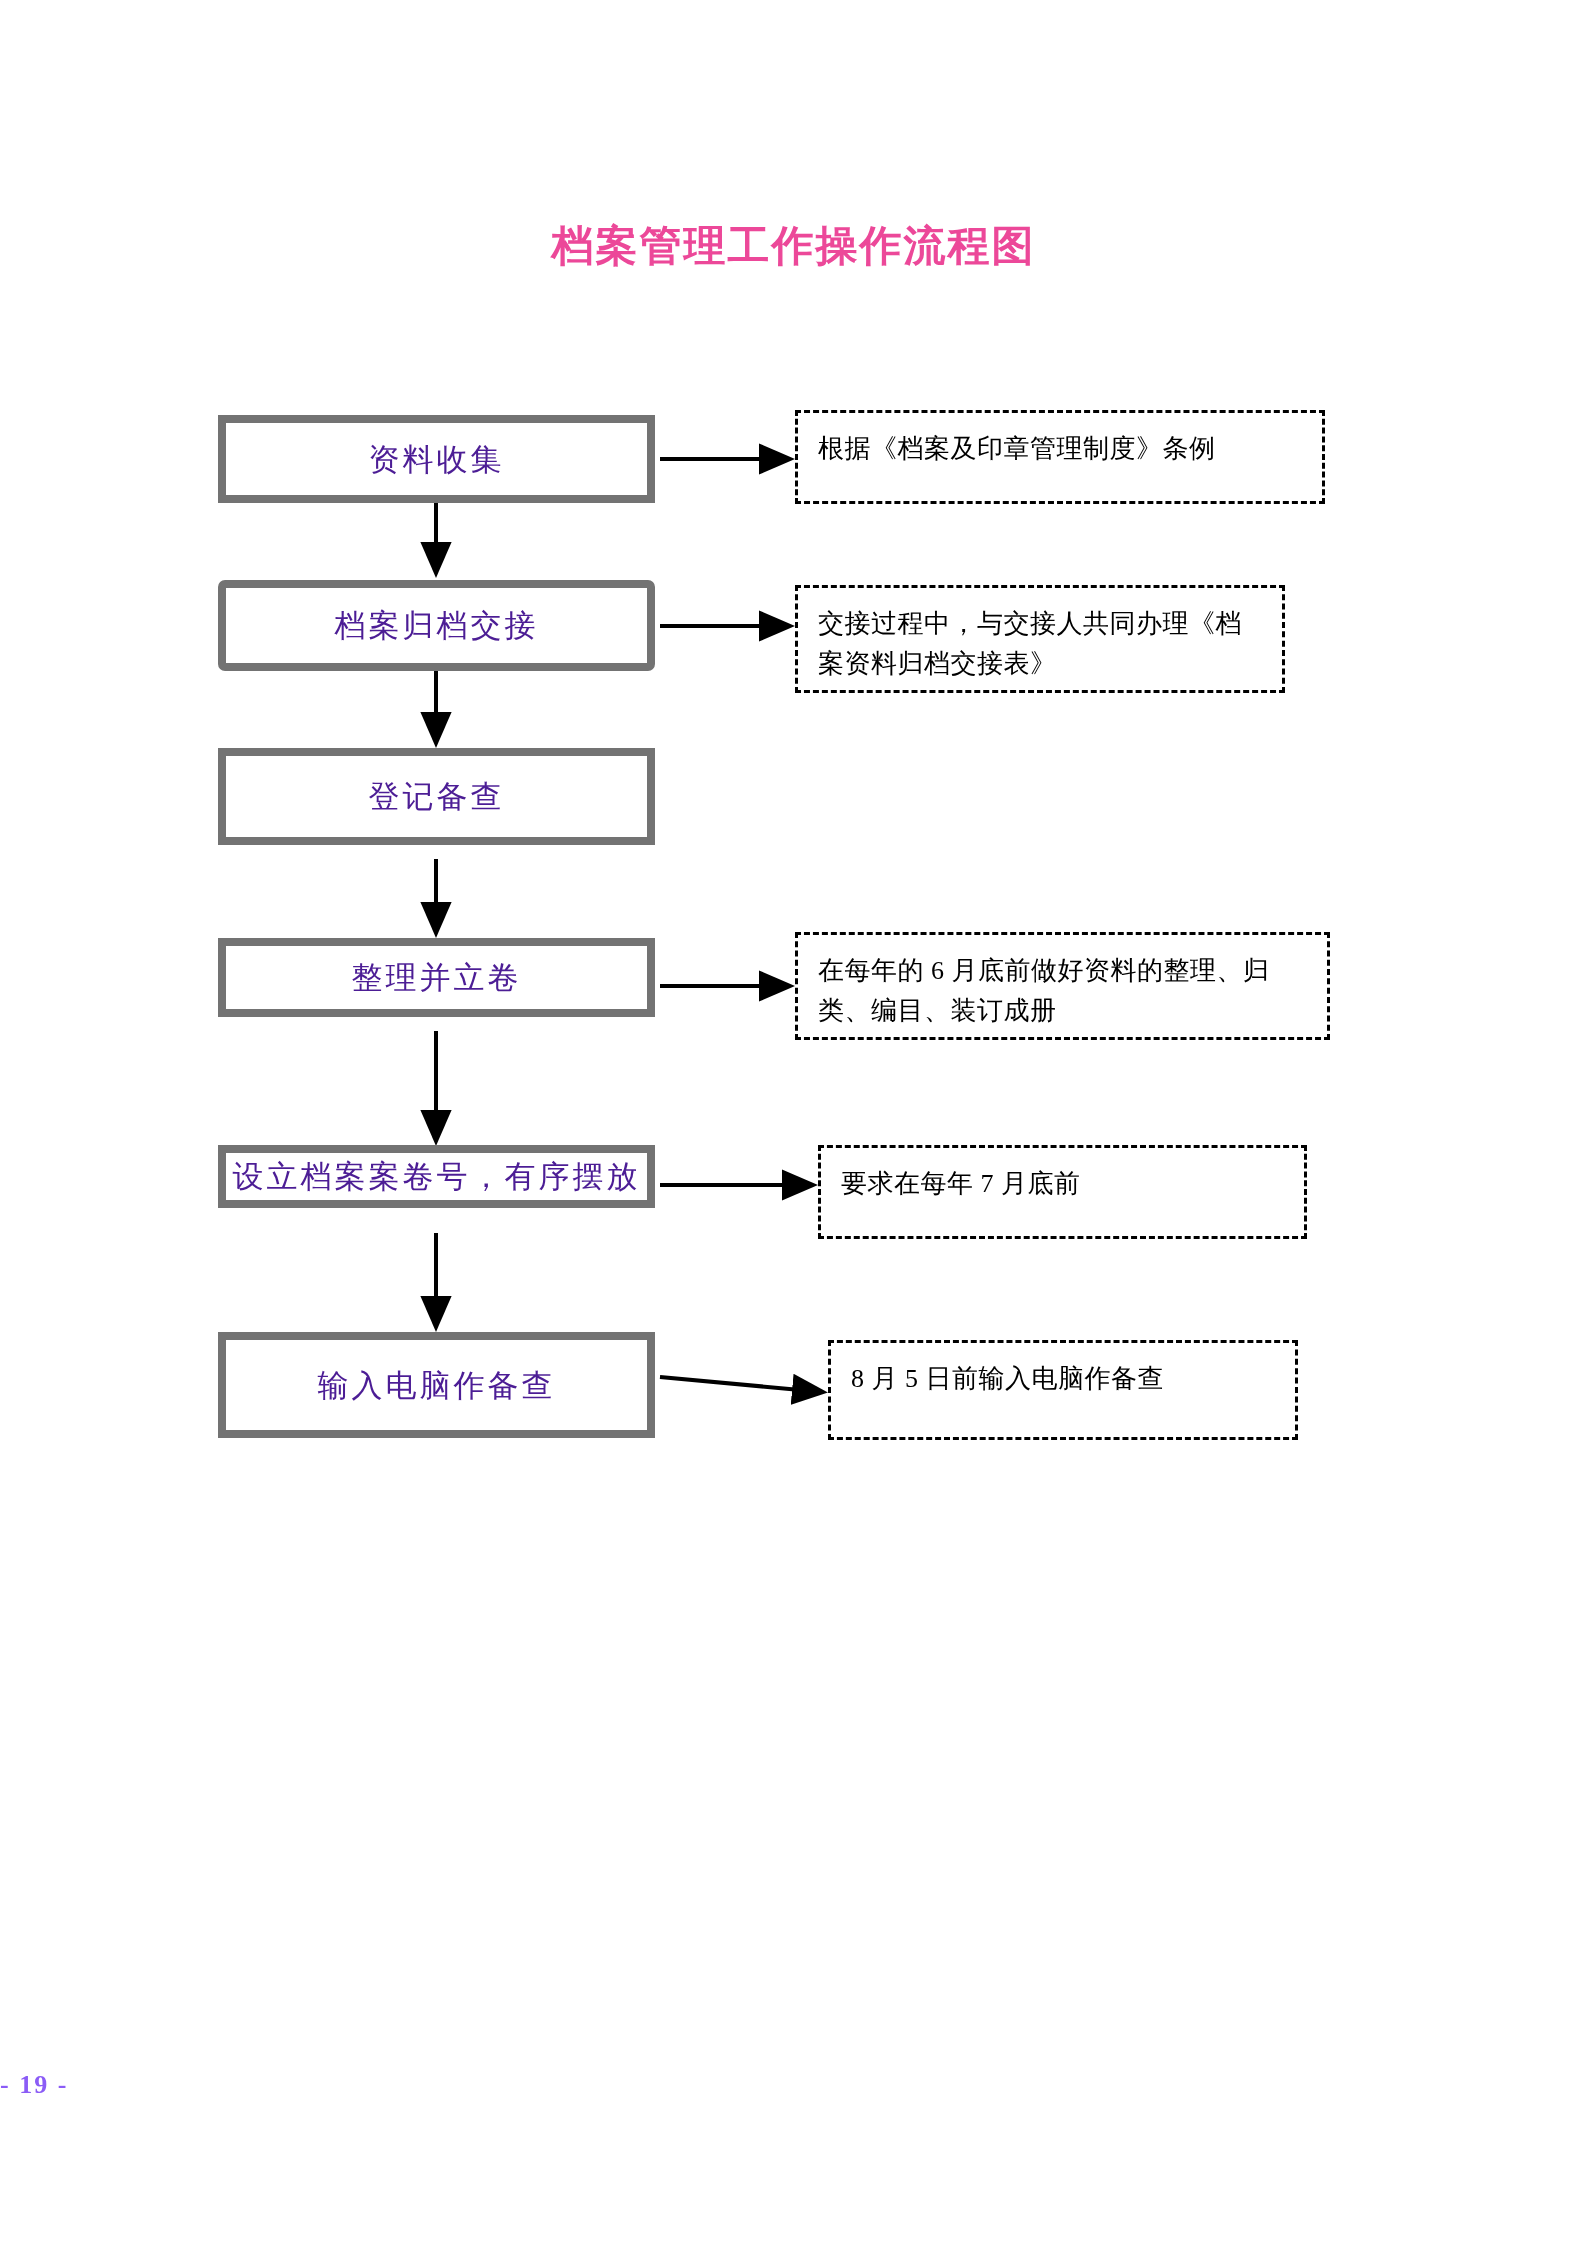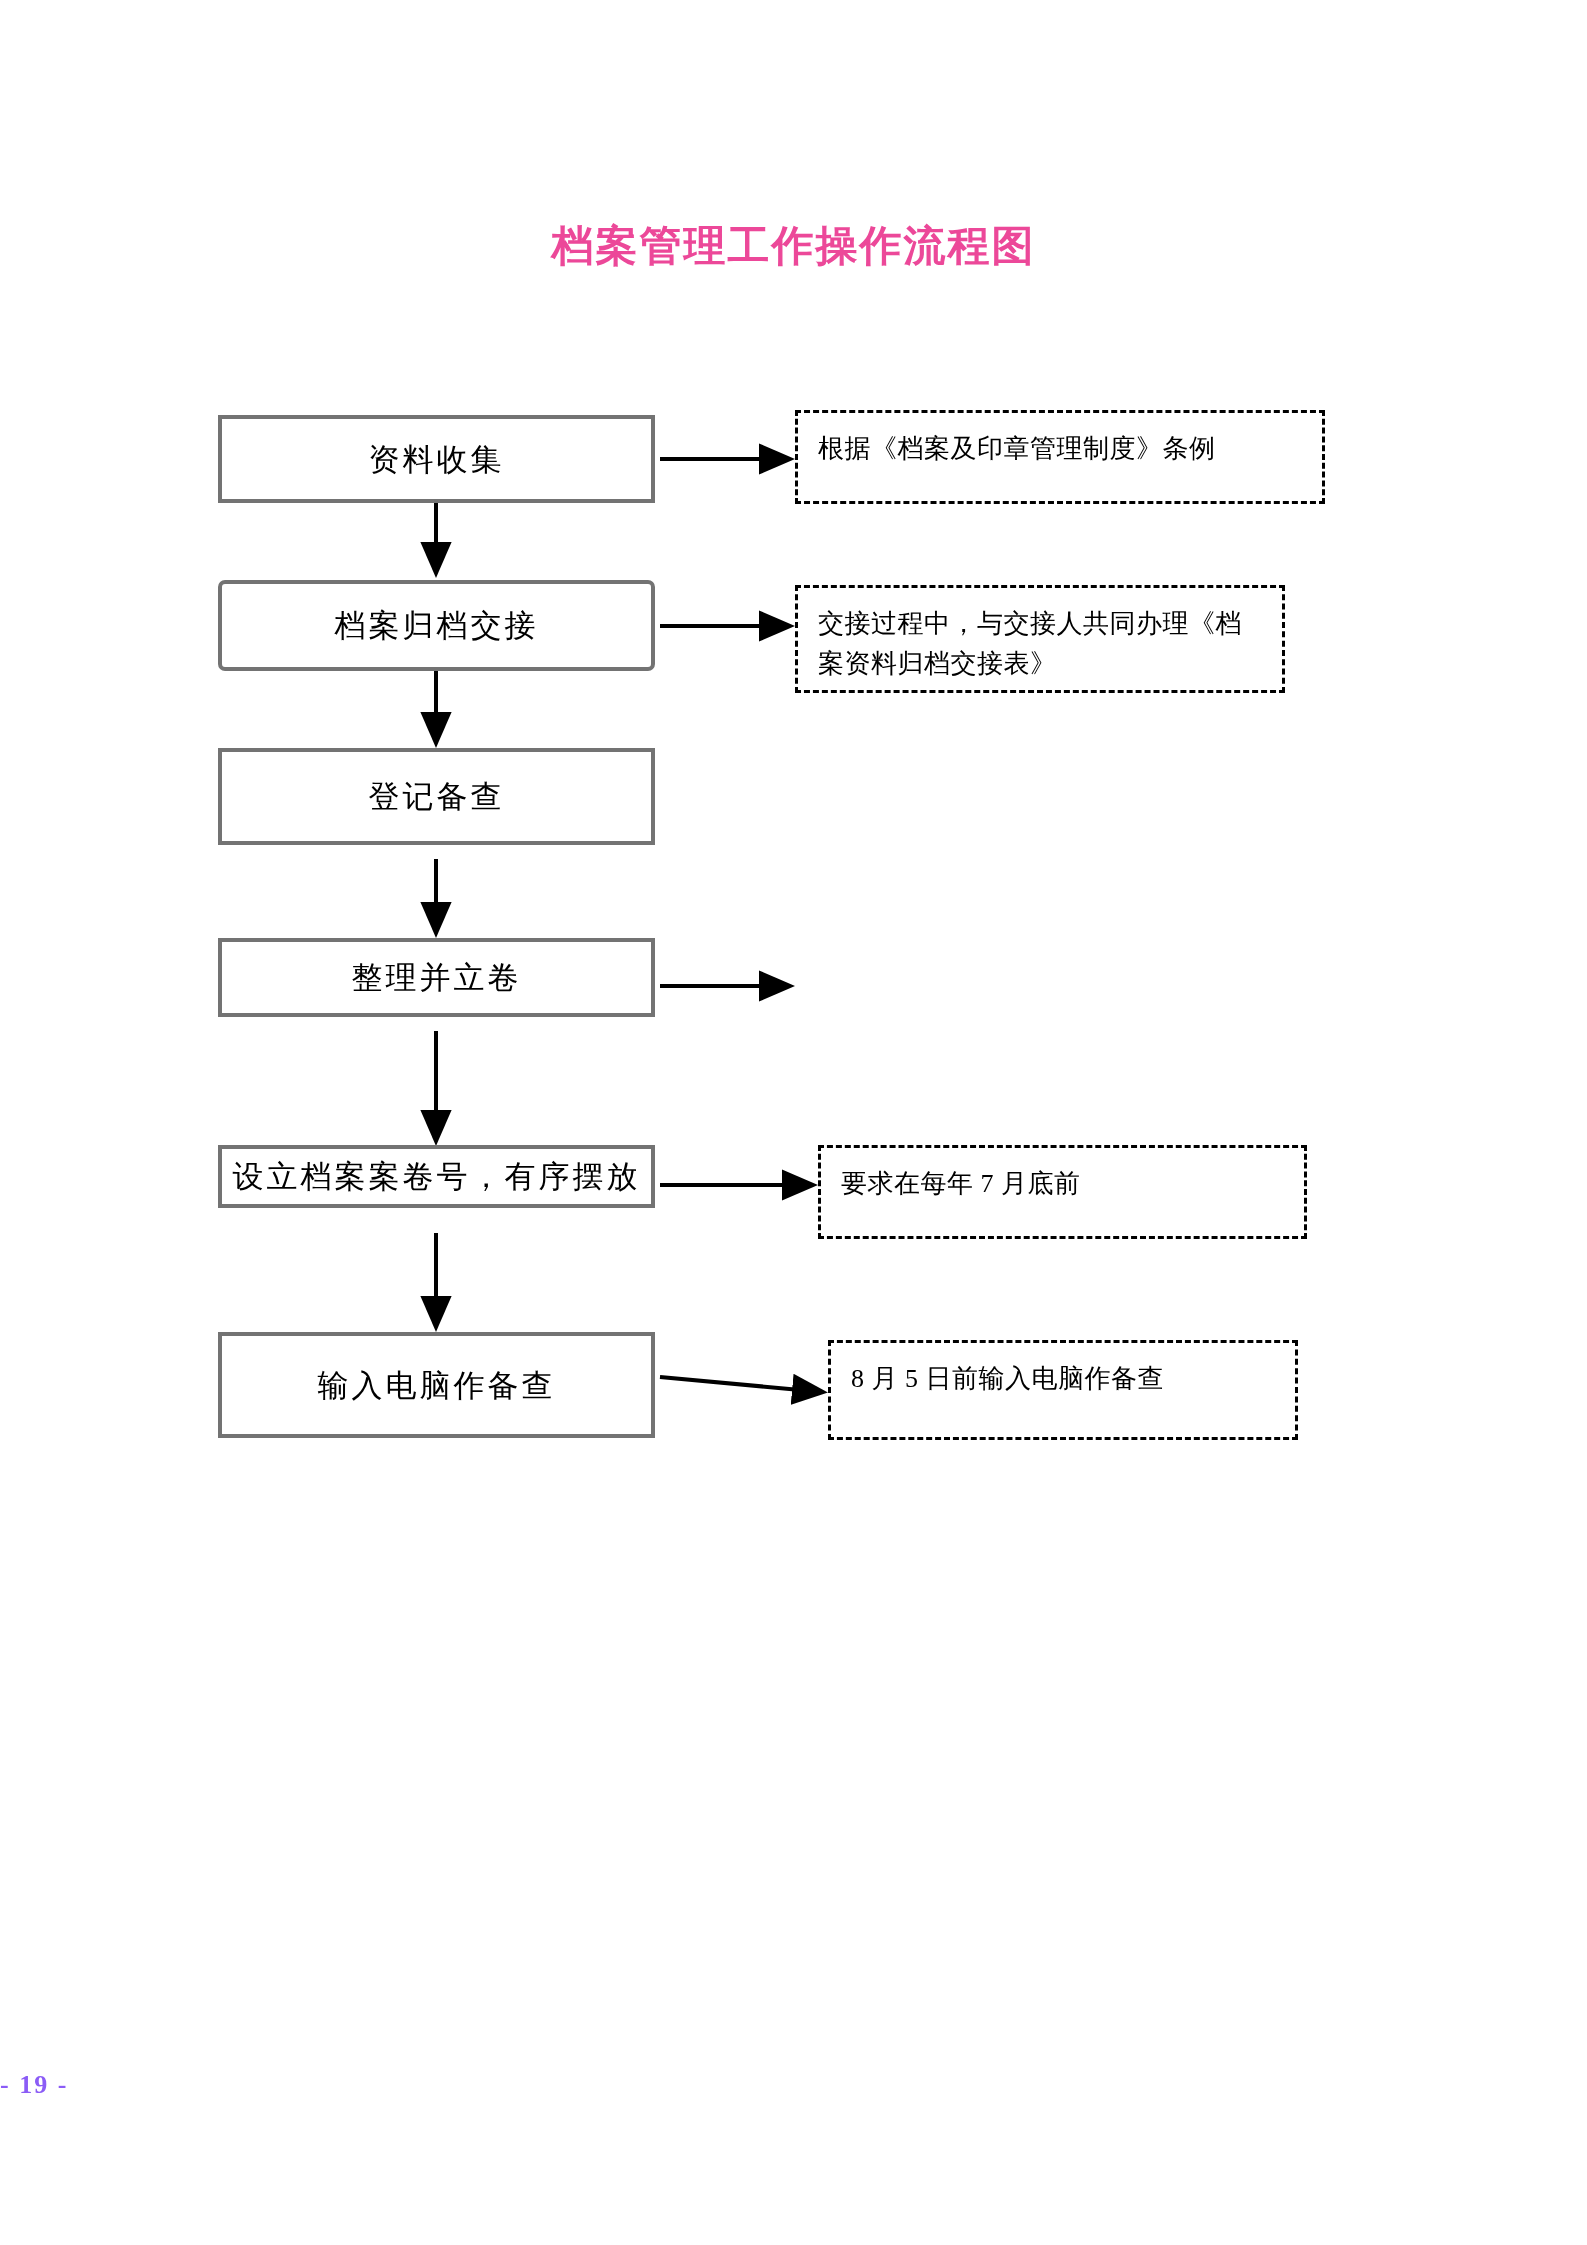--- a/index.html
+++ b/index.html
@@ -28,26 +28,26 @@
     font-size: 42px;
     letter-spacing: 2px;
     color: #ec4899;
     white-space: nowrap;
   }
 
   
   .proc-box {
     position: absolute;
     box-sizing: border-box;
-    border: 4px solid #737373;
+    border: 8px solid #737373;
     background: #ffffff;
     display: flex;
     align-items: center;
     justify-content: center;
-    color: #000000;
+    color: #4c1d95;
   }
   .proc-label {
     font-family: "Liberation Serif", "DejaVu Serif", serif;
     font-size: 31px;
     letter-spacing: 3px;
     white-space: nowrap;
     line-height: 1;
   }
 
   
@@ -146,20 +146,23 @@
   </div>
 
   <div class="note-box" style="left:795px; top:410px; width:530px; height:94px;">
     <div class="note-text">根据《档案及印章管理制度》条例</div>
   </div>
 
   <div class="note-box" style="left:795px; top:585px; width:490px; height:108px;">
     <div class="note-text">交接过程中，与交接人共同办理《档案资料归档交接表》</div>
   </div>
 
+  <div class="note-box" style="left:795px; top:932px; width:535px; height:108px;">
+    <div class="note-text">在每年的 6 月底前做好资料的整理、归类、编目、装订成册</div>
+  </div>
 
   <div class="note-box" style="left:818px; top:1145px; width:489px; height:94px;">
     <div class="note-text">要求在每年 7 月底前</div>
   </div>
 
   <div class="note-box" style="left:828px; top:1340px; width:470px; height:100px;">
     <div class="note-text">8 月 5 日前输入电脑作备查</div>
   </div>
 
   <div class="page-footer">- 19 -</div>

